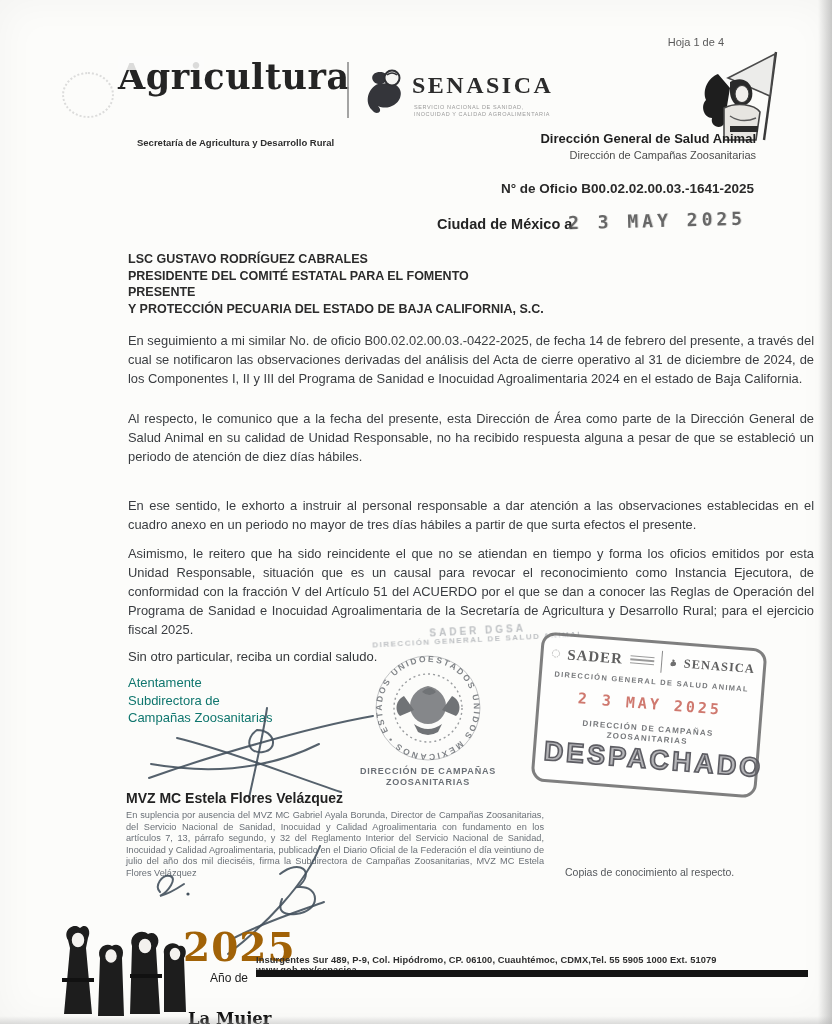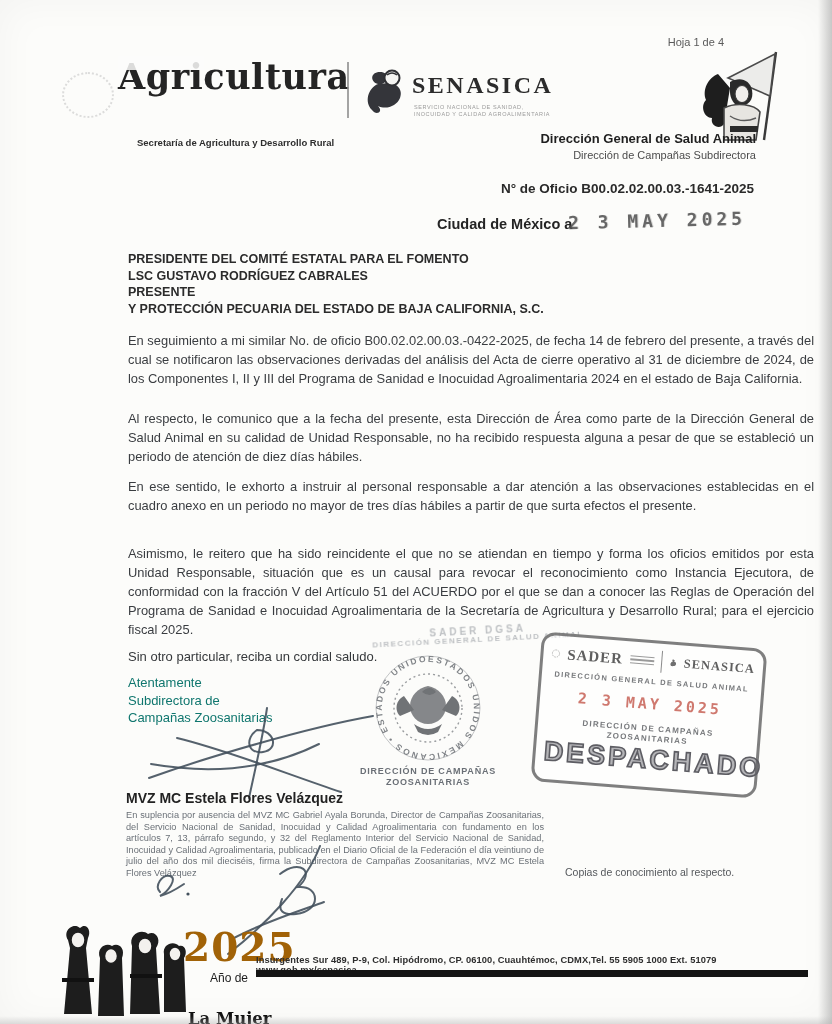--- a/index.html
+++ b/index.html
@@ -157,37 +157,37 @@
     <path d="M28 26 C18 30 12 42 16 52 C10 58 14 70 22 70 C20 78 30 82 34 76 L40 40 Z" fill="#1e1e1e"></path>
     <path d="M40 34 C50 28 60 32 62 42 C64 52 58 58 50 58 C44 58 40 50 40 44 Z" fill="#2a2a2a"></path>
     <ellipse cx="52" cy="46" rx="7" ry="8.5" fill="#f1efec" stroke="#3a3a3a" stroke-width="1.2"></ellipse>
     <path d="M34 60 C46 54 64 56 70 64 L66 92 L34 92 Z" fill="#e7e5e1" stroke="#454545" stroke-width="1.6"></path>
     <path d="M40 68 q12 8 26 2" stroke="#5a5a5a" stroke-width="1.4" fill="none"></path>
     <rect x="40" y="78" width="28" height="6" fill="#2b2b2b"></rect>
   </svg>
 
   <div class="abs office">
     <div class="l1">Dirección General de Salud Animal</div>
-    <div class="l2">Dirección de Campañas Subdirectora</div>
+    <div class="l2">Dirección de Campañas Zoosanitarias</div>
   </div>
 
   <div class="abs oficio">N° de Oficio B00.02.02.00.03.-1641-2025</div>
   <div class="abs cityline">Ciudad de México a</div>
   <div class="abs datestamp">2 3 MAY 2025</div>
 
   <div class="abs addressee">
+    <div>LSC GUSTAVO RODRÍGUEZ CABRALES</div>
     <div>PRESIDENTE DEL COMITÉ ESTATAL PARA EL FOMENTO</div>
-    <div>LSC GUSTAVO RODRÍGUEZ CABRALES</div>
     <div>PRESENTE</div>
     <div>Y PROTECCIÓN PECUARIA DEL ESTADO DE BAJA CALIFORNIA, S.C.</div>
   </div>
 
   <p class="abs para" style="top:331px">En seguimiento a mi similar No. de oficio B00.02.02.00.03.-0422-2025, de fecha 14 de febrero del presente, a través del cual se notificaron las observaciones derivadas del análisis del Acta de cierre operativo al 31 de diciembre de 2024, de los Componentes I, II y III del Programa de Sanidad e Inocuidad Agroalimentaria 2024 en el estado de Baja California.</p>
   <p class="abs para" style="top:409px">Al respecto, le comunico que a la fecha del presente, esta Dirección de Área como parte de la Dirección General de Salud Animal en su calidad de Unidad Responsable, no ha recibido respuesta alguna a pesar de que se estableció un periodo de atención de diez días hábiles.</p>
-  <p class="abs para" style="top:477px">En ese sentido, le exhorto a instruir al personal responsable a dar atención a las observaciones establecidas en el cuadro anexo en un periodo no mayor de tres días hábiles a partir de que surta efectos el presente.</p>
+  <p class="abs para" style="top:496px">En ese sentido, le exhorto a instruir al personal responsable a dar atención a las observaciones establecidas en el cuadro anexo en un periodo no mayor de tres días hábiles a partir de que surta efectos el presente.</p>
   <p class="abs para" style="top:544px">Asimismo, le reitero que ha sido reincidente el que no se atiendan en tiempo y forma los oficios emitidos por esta Unidad Responsable, situación que es un causal para revocar el reconocimiento como Instancia Ejecutora, de conformidad con la fracción V del Artículo 51 del ACUERDO por el que se dan a conocer las Reglas de Operación del Programa de Sanidad e Inocuidad Agroalimentaria de la Secretaría de Agricultura y Desarrollo Rural; para el ejercicio fiscal 2025.</p>
   <p class="abs closing">Sin otro particular, reciba un cordial saludo.</p>
 
   <div class="abs faint-stamp">
     <div class="s">SADER  DGSA</div>
     <div>DIRECCIÓN GENERAL DE SALUD ANIMAL</div>
   </div>
 
   <div class="abs atent">
     <div>Atentamente</div>

